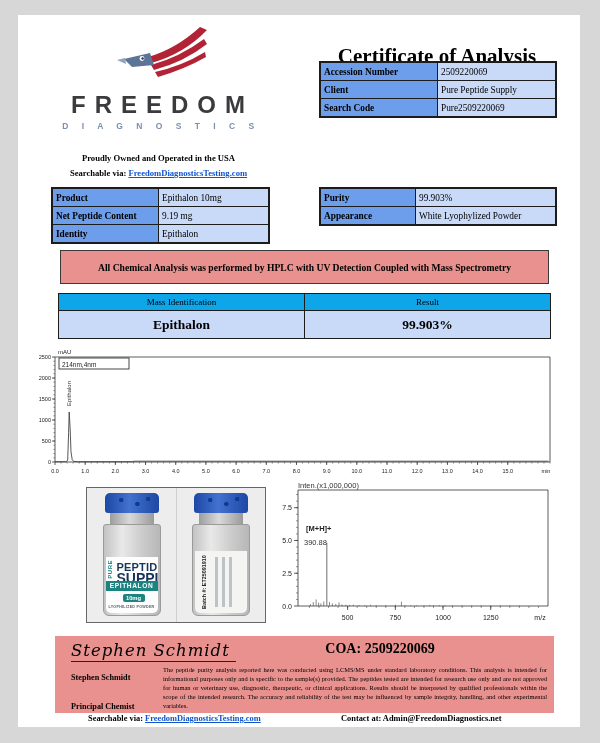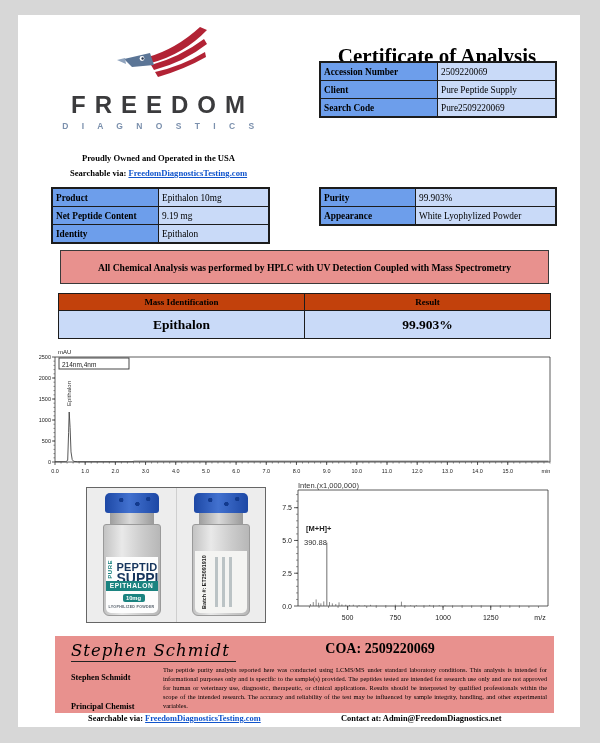--- a/index.html
+++ b/index.html
@@ -53,21 +53,21 @@
   
   #analysis-banner {
     left:42px; top:235px; width:489px; height:33px; background:var(--pink);
     border:1px solid #3a3a3a; display:flex; align-items:center; justify-content:center;
     font-weight:bold; font-size:9.6px; text-align:center; padding:16px 14px;
   }
 
   
   #result-table { left:40px; top:278px; width:493px; border-collapse:collapse; table-layout:fixed; }
   #result-table td { border:1.5px solid #1c1c1c; text-align:center; }
-  #result-table tr.hd td { height:17px; font-weight:bold; font-size:9px; background:#c2410c; }
+  #result-table tr.hd td { height:17px; font-weight:normal; font-size:9px; background:#0ea5e9; }
   #result-table tr.dt td { height:28px; font-weight:bold; font-size:13.5px; background:var(--light-blue); }
 
   
   #chrom-svg { left:7px; top:333px; width:546px; height:132px; }
   #spec-svg  { left:250px; top:467px; width:296px; height:152px; }
   svg text { font-family:"Liberation Sans", sans-serif; }
 
   
   #vial-photos {
     left:68px; top:472px; width:180px; height:136px; background:#ededed;

